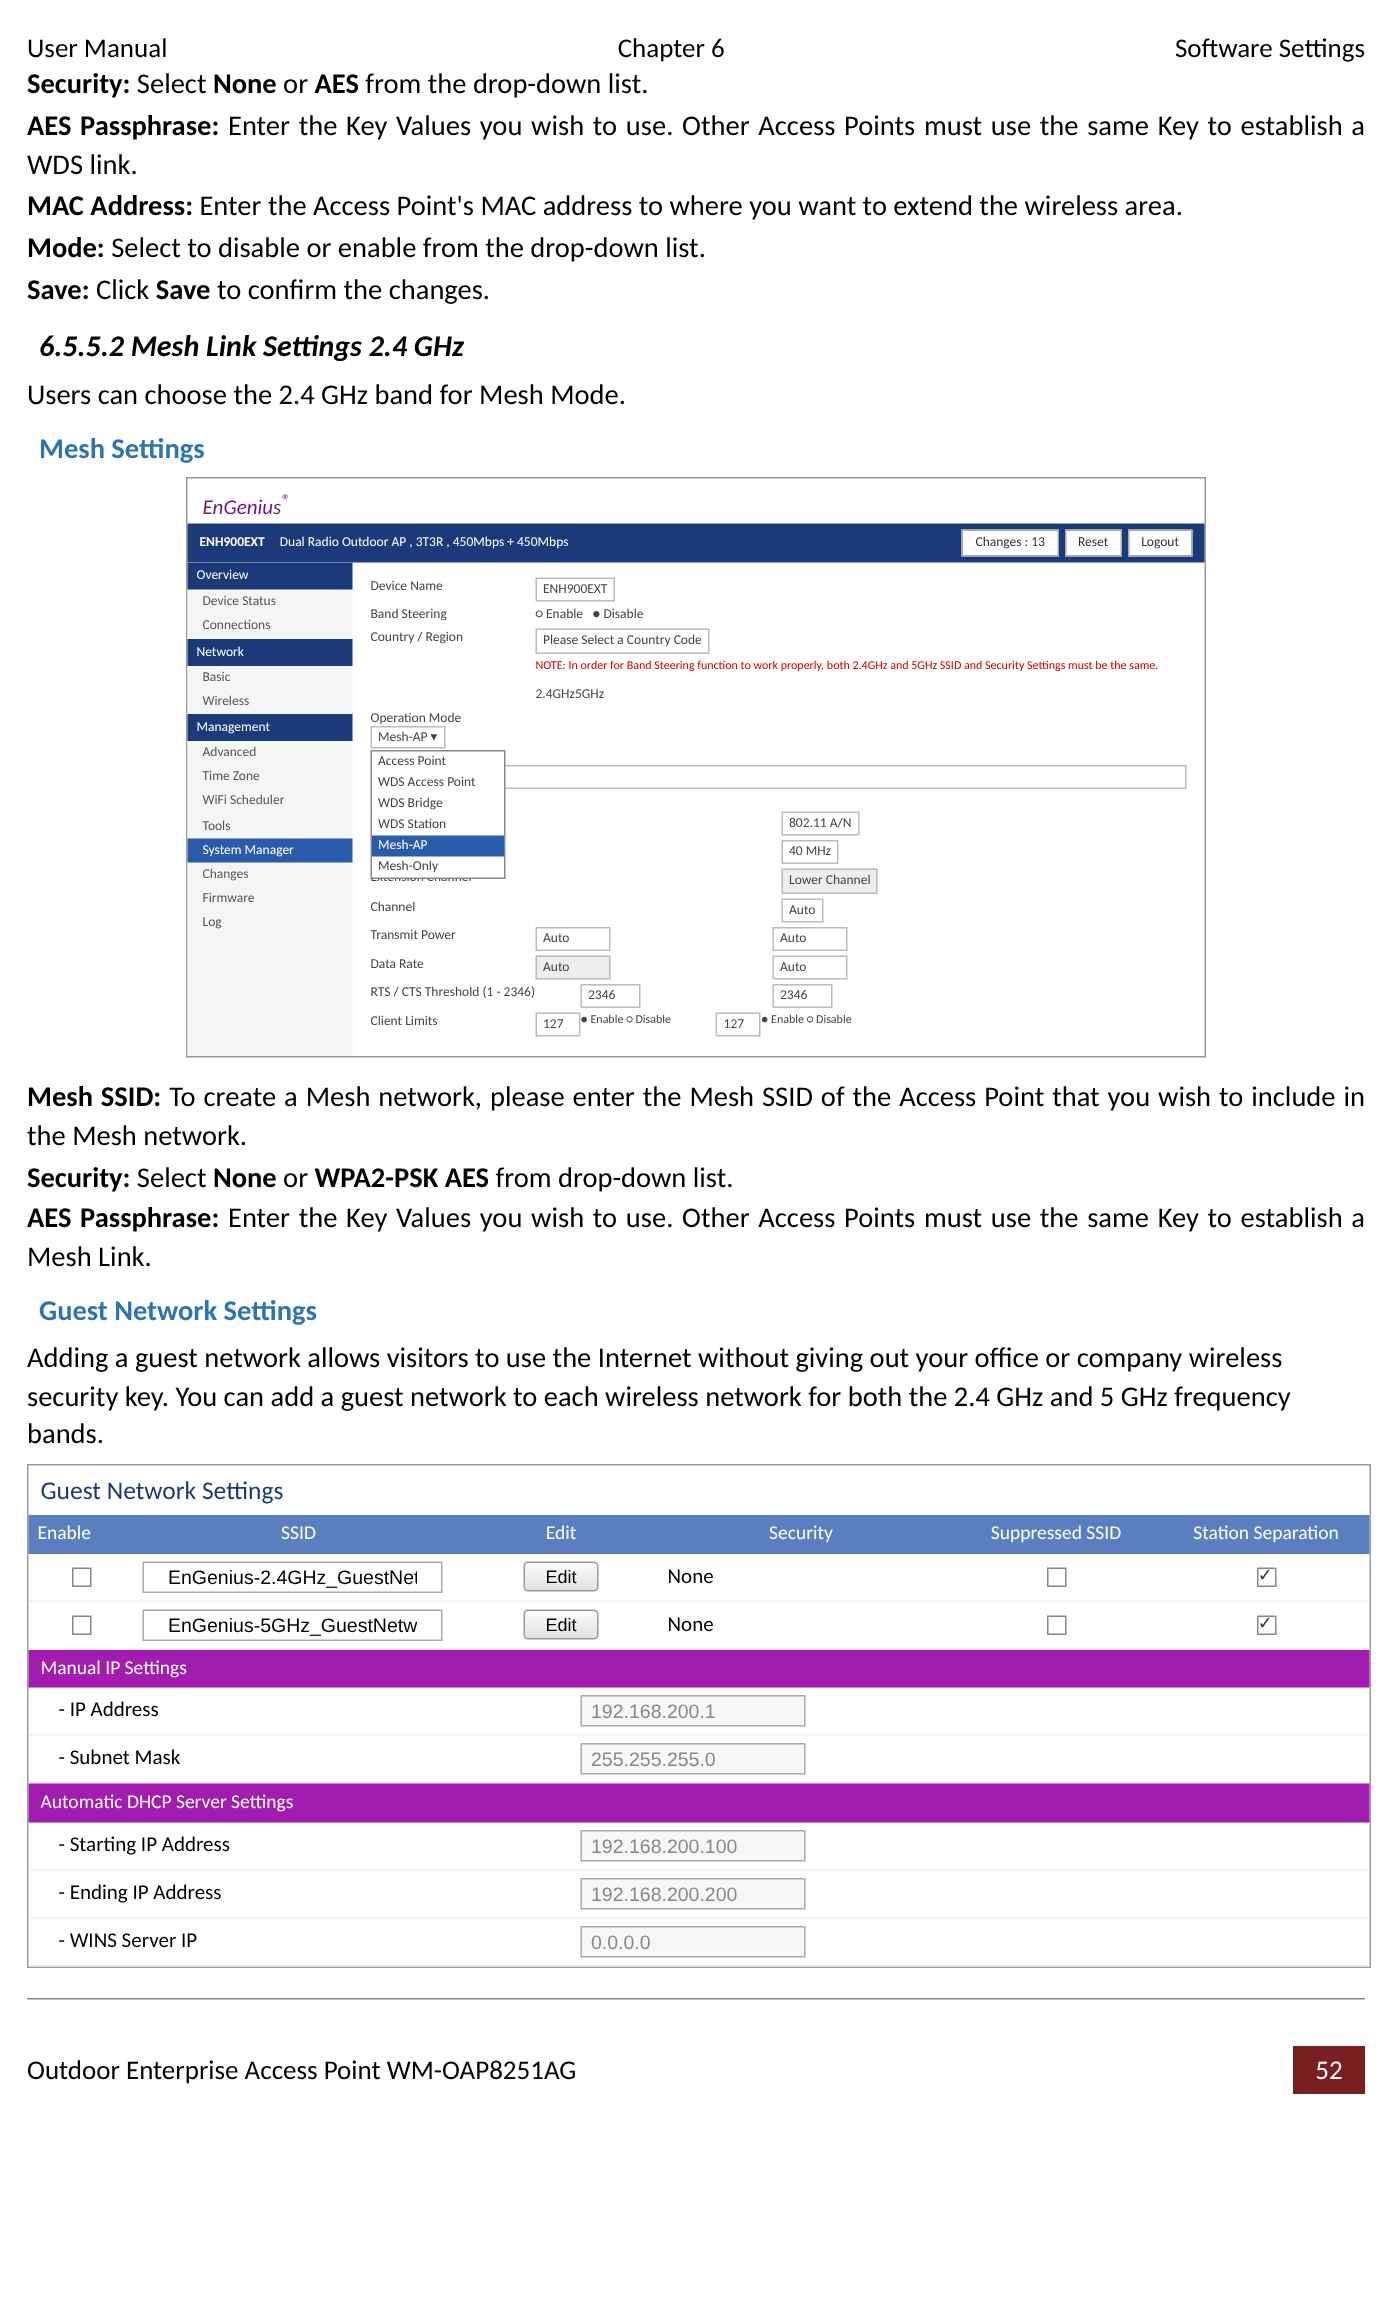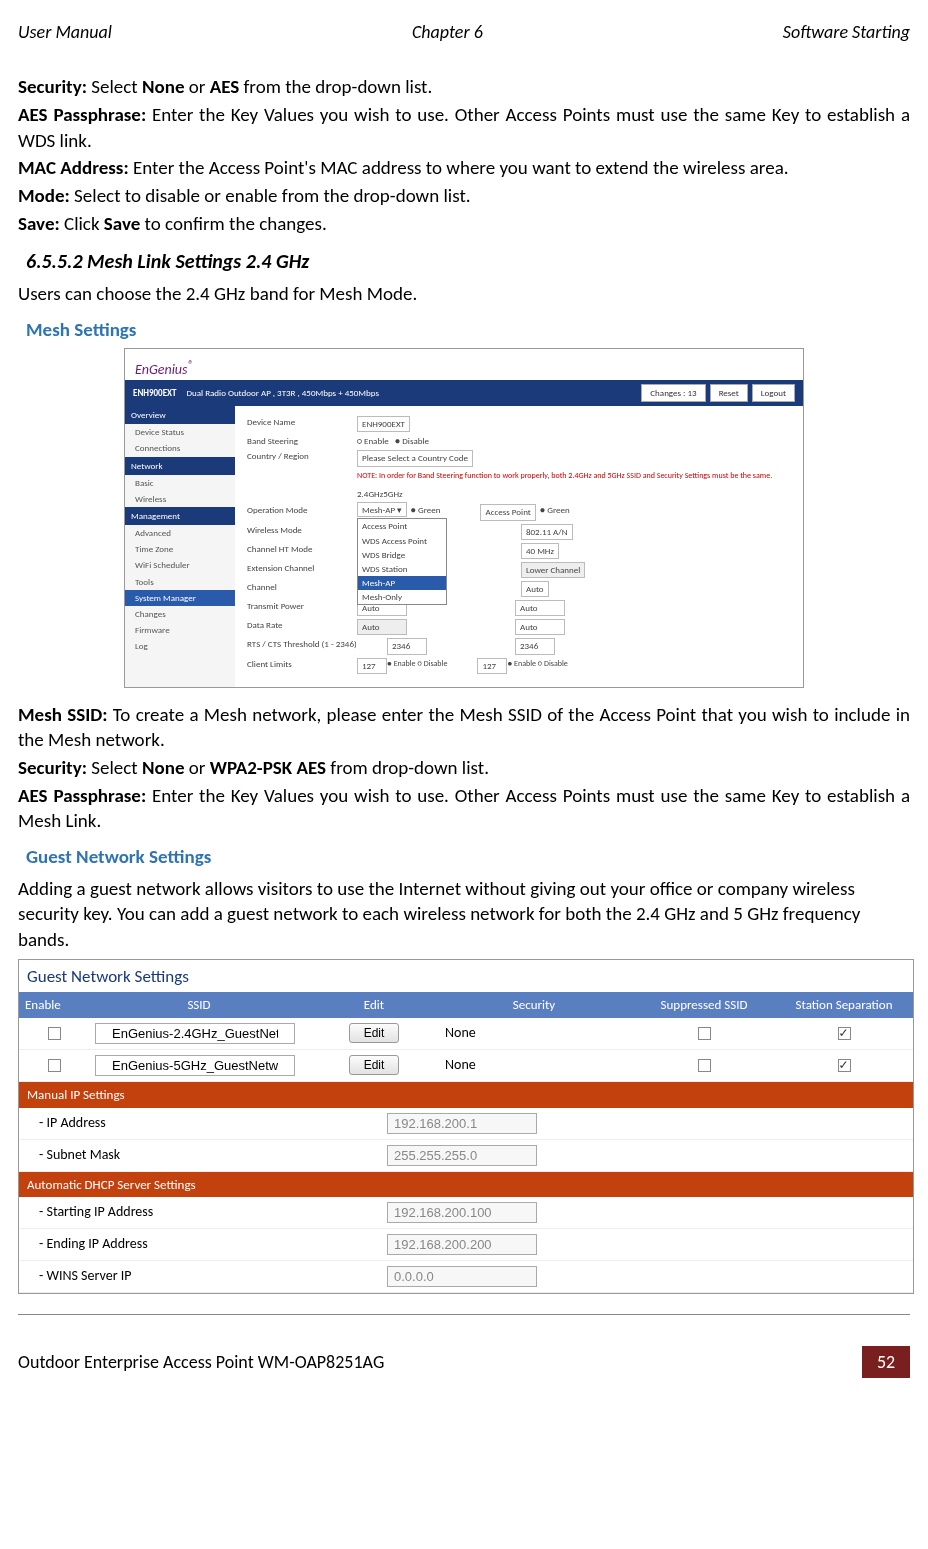--- a/index.html
+++ b/index.html
@@ -10,22 +10,20 @@
       background: #fff;
       width: 928px;
       margin: 0 auto;
       padding: 20px 18px 0 18px;
       line-height: 1.35;
     }
     .header-row {
       display: flex;
       justify-content: space-between;
       font-size: 18px;
-      margin-bottom: 30px;
-      font-style: italic;
     }
     .body-text { margin-bottom: 2px; text-align: justify;}
     .bold { font-weight: bold; }
     .section-sub {
       font-weight: bold;
       font-style: italic;
       font-size: 20px;
       margin: 12px 0 6px 8px;
     }
     .blue-heading {
@@ -82,21 +80,21 @@
     .ss2-col-enable{width:70px;}
     .ss2-col-ssid{width:220px;}
     .ss2-col-edit{width:130px;}
     .ss2-col-sec{width:190px;}
     .ss2-col-sup{width:150px;}
     .ss2-col-sep{width:130px;}
     .ss2-row { display:flex; align-items:center; padding:5px 0; border-bottom:1px solid #eee;}
     .ss2-row > div{ padding:0 6px;}
     .ss2-input { border:1px solid #aaa; padding:2px 16px; width:200px; font-size:13px;}
     .ss2-edit-btn { background:linear-gradient(#fcfcfc,#e2e2e2); border:1px solid #999; padding:2px 14px; border-radius:3px; font-size:12px;}
-    .ss2-subhead { background:#c2410c; color:#fff; padding:4px 8px; font-size:13px;}
+    .ss2-subhead { background:#a21caf; color:#fff; padding:4px 8px; font-size:13px;}
     .ss2-iprow { display:flex; align-items:center; padding:5px 8px; border-bottom:1px solid #eee;}
     .ss2-iplabel { width:360px; padding-left:12px;}
     .ss2-ipinput { border:1px solid #aaa; background:#f7f7f7; color:#888; padding:2px 6px; width:150px; font-size:13px;}
     .cb { width:13px; height:13px; border:1px solid #888; display:inline-block; vertical-align:middle; position:relative;}
     .cb.checked::after{content:"✓"; position:absolute; top:-3px; left:0; font-size:12px; color:#333;}
 
     .footer {
       display:flex;
       justify-content: space-between;
       align-items:center;
@@ -111,21 +109,21 @@
       padding:4px 0;
     }
     .footer-line { border-top:1px solid #888; margin-top:20px; padding-top:6px;}
   </style>
 </head>
 <body>
 
 <div class="header-row">
   <span>User Manual</span>
   <span>Chapter 6</span>
-  <span>Software Starting</span>
+  <span>Software Settings</span>
 </div>
 
 <div class="body-text">
   <span class="bold">Security:</span><span> Select </span><span class="bold">None</span><span> or </span><span class="bold">AES</span><span> from the drop-down list.</span>
 </div>
 <div class="body-text">
   <span class="bold">AES Passphrase:</span><span> Enter the Key Values you wish to use. Other Access Points must use the same Key to establish a WDS link.</span>
 </div>
 <div class="body-text">
   <span class="bold">MAC Address:</span><span> Enter the Access Point's MAC address to where you want to extend the wireless area.</span>
@@ -186,21 +184,21 @@
           <span class="ss1-input">Please Select a Country Code</span>
         </div>
       <div class="ss1-row">
           <span class="ss1-label"></span>
           <span class="note">NOTE: In order for Band Steering function to work properly, both 2.4GHz and 5GHz SSID and Security Settings must be the same.</span>
         </div>
       <div class="ss1-cols">
           <span>2.4GHz</span>
           <span>5GHz</span>
         </div>
-      <div class="ss1-row" style="position:relative;">
+      <div class="ss1-row" style="position:relative;flex-direction:column;">
         <span class="ss1-label">Operation Mode</span>
         <span class="ss1-dd">
           <span class="ss1-input"><span>Mesh-AP</span> ▾</span>
           <div class="ss1-dd-menu">
             <div>Access Point</div>
             <div>WDS Access Point</div>
             <div>WDS Bridge</div>
             <div>WDS Station</div>
             <div class="sel">Mesh-AP</div>
             <div>Mesh-Only</div>

